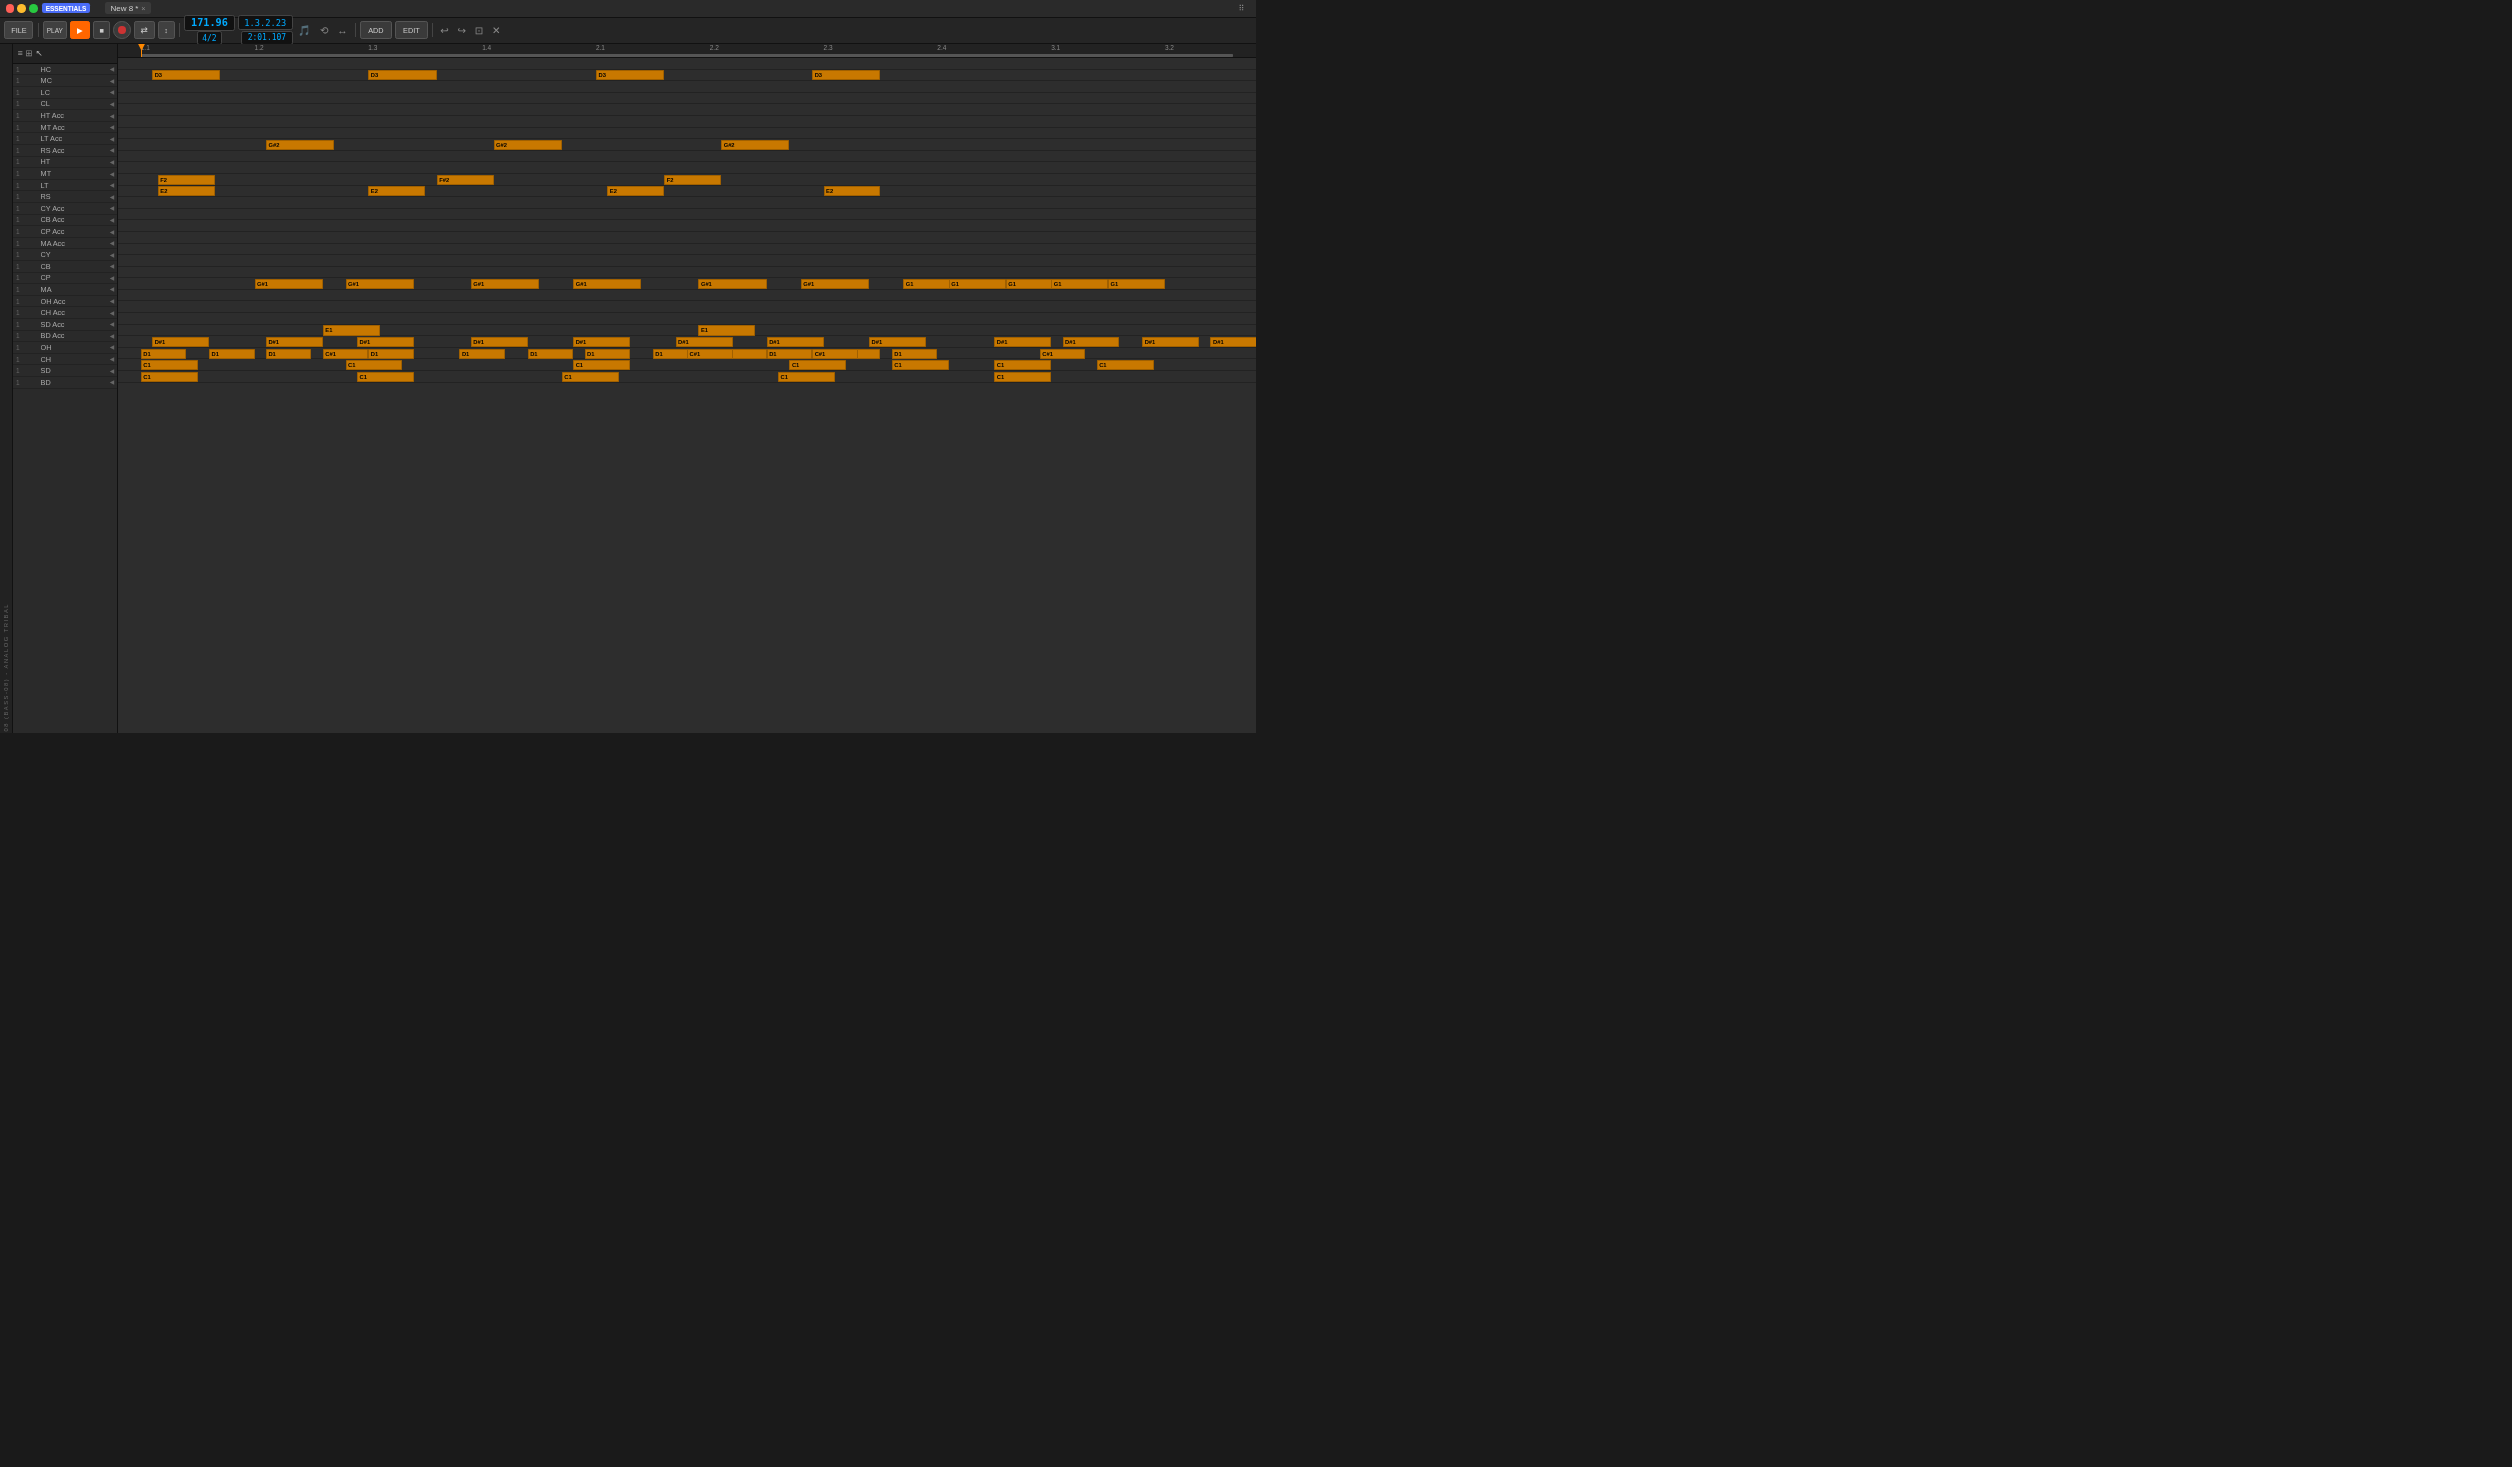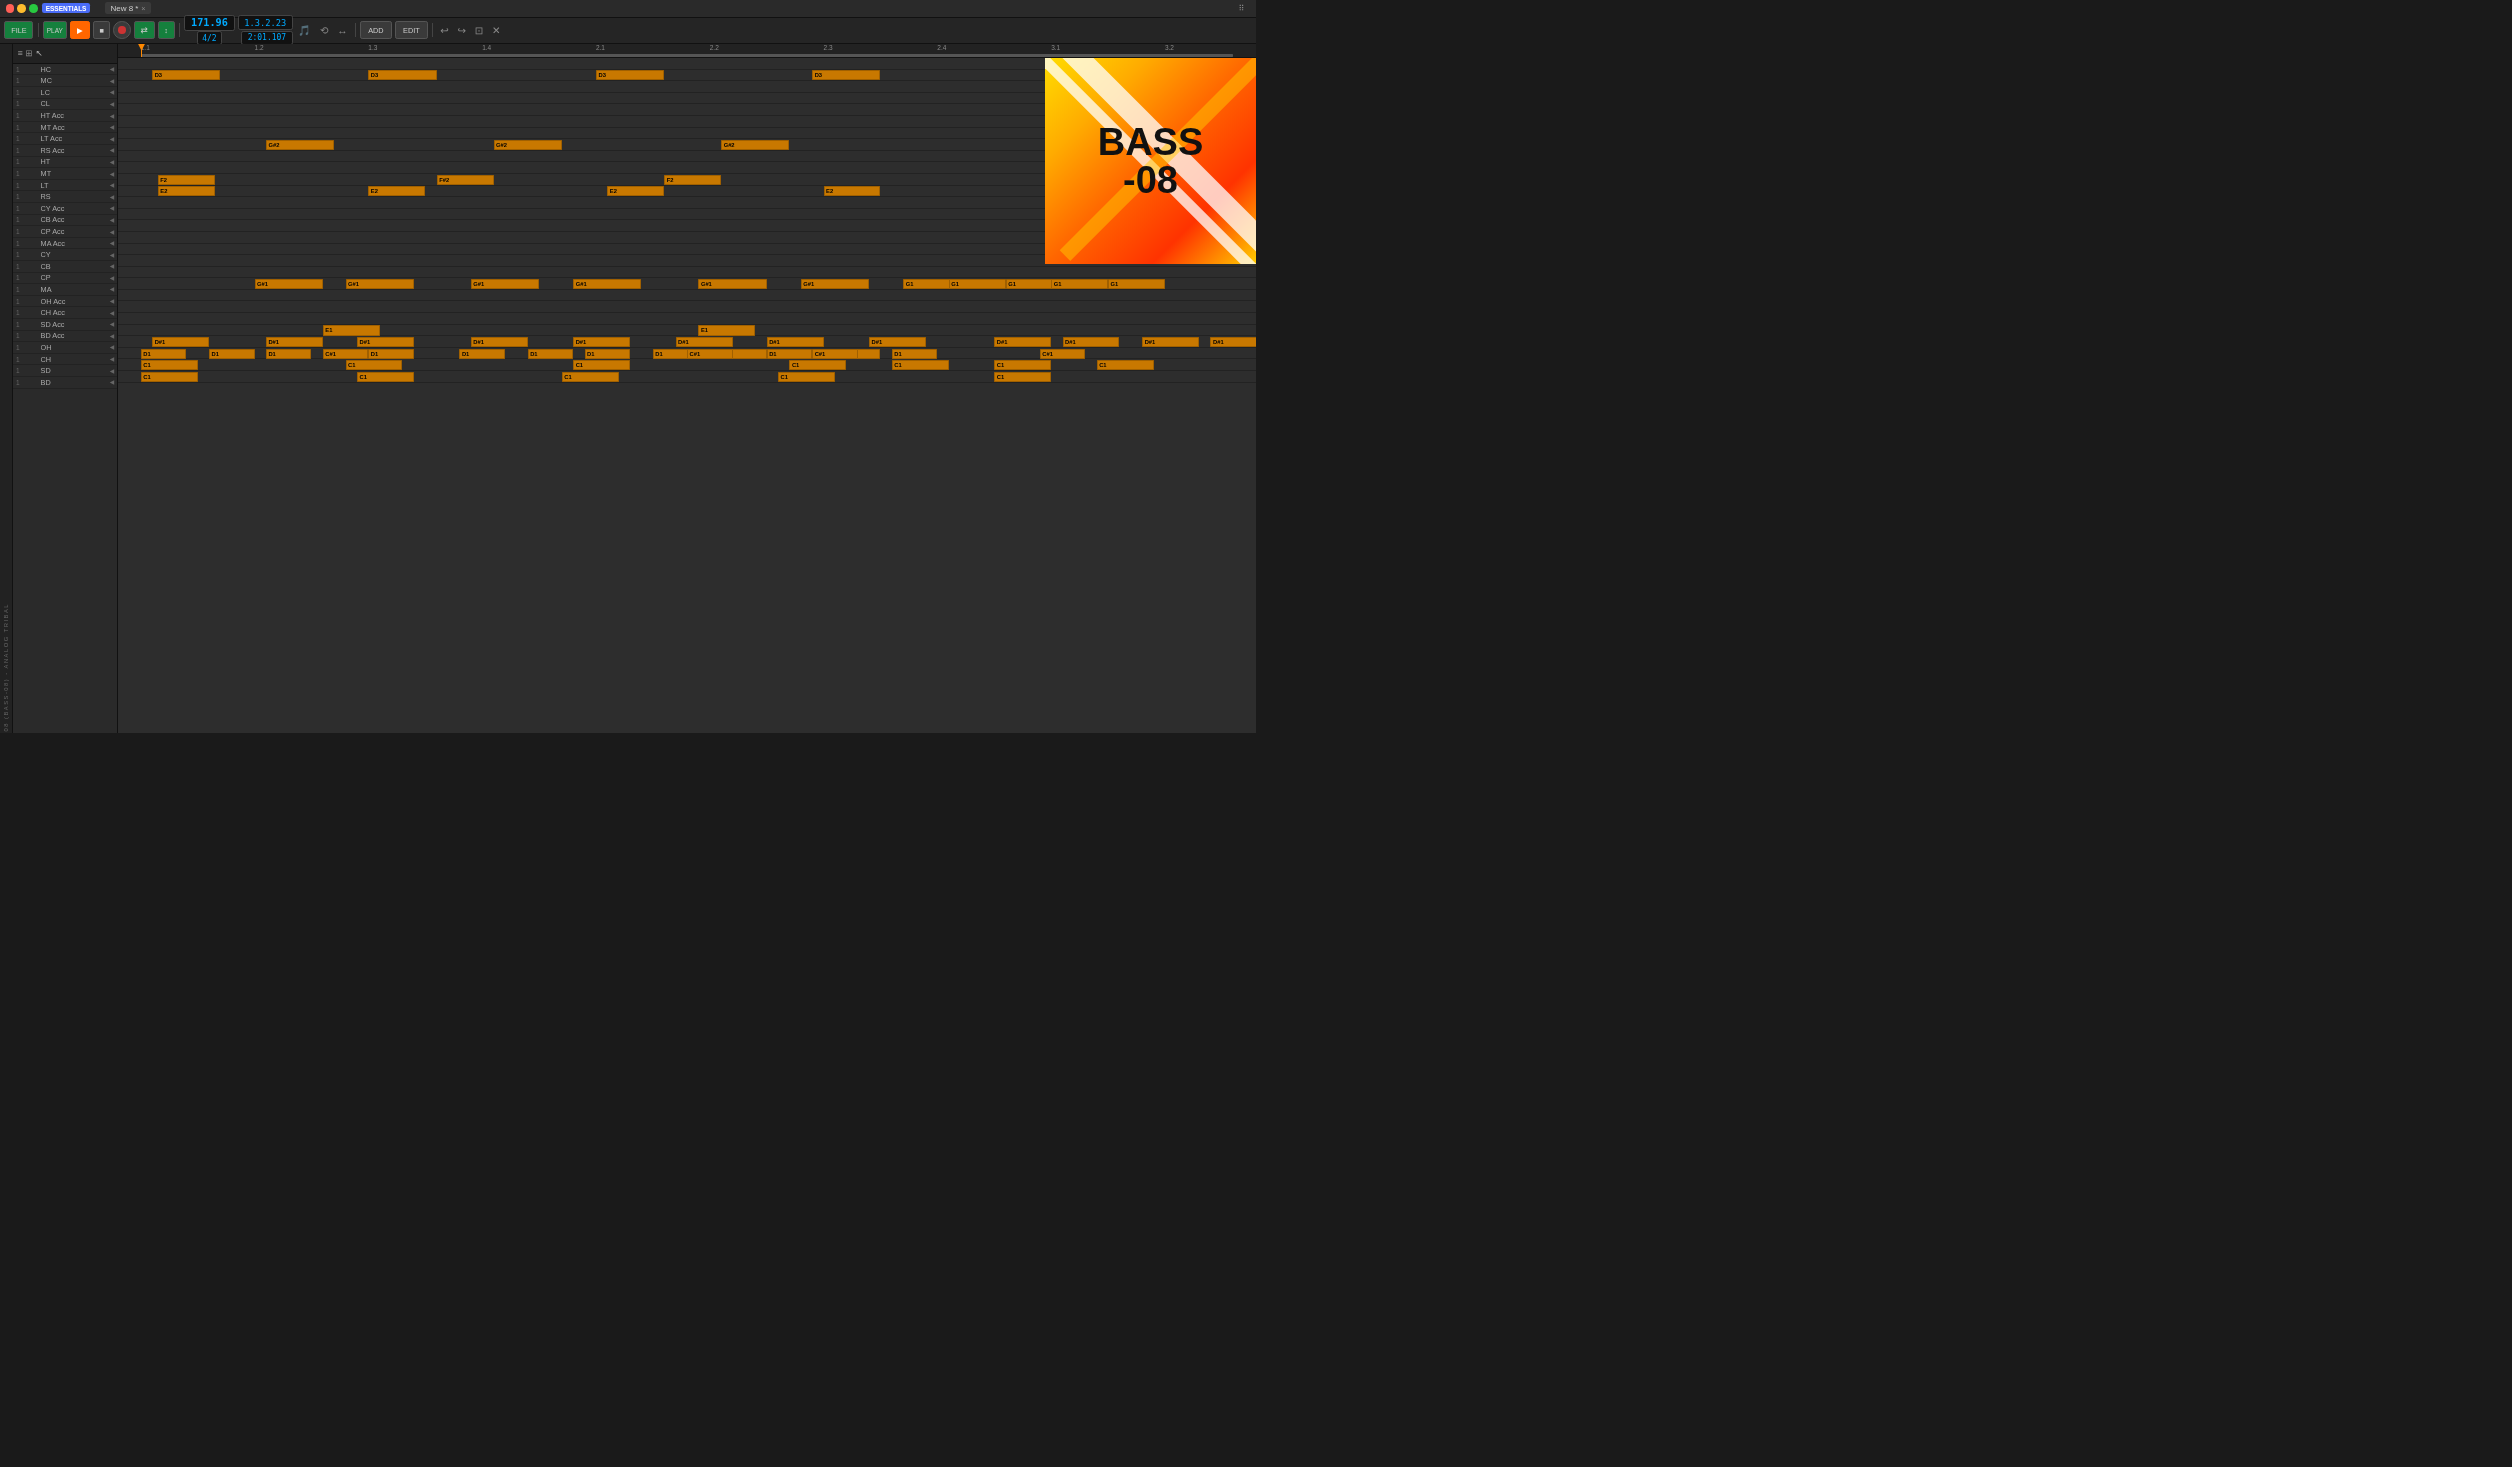--- a/index.html
+++ b/index.html
@@ -12,21 +12,21 @@
     .tl-close { background: #ff5f57; }
     .tl-min { background: #febc2e; }
     .tl-max { background: #28c840; }
     .essentials-badge { background: #4a6cf7; color: white; font-size: 6.5px; font-weight: bold; padding: 1.5px 3.6px; border-radius: 2.2px; }
     .tab { background: #3a3a3a; color: #ccc; font-size: 8px; padding: 1.5px 5.8px; border-radius: 2.2px; display: flex; align-items: center; gap: 2.9px; }
     .tab-close { cursor: pointer; color: #888; font-size: 7.3px; }
     .grid-icon { color: #888; margin-left: auto; margin-right: 5.8px; }
 
     
     .toolbar { height: 26px; background: #252525; display: flex; align-items: center; padding: 0 4.4px; gap: 2.9px; border-bottom: 0.7px solid #111; }
-    .toolbar-btn { background: #15803d; border: 0.7px solid #555; color: #ccc; font-size: 7.3px; padding: 1.5px 5.8px; border-radius: 2.2px; cursor: pointer; height: 17.5px; display: flex; align-items: center; }
+    .toolbar-btn { background: #404040; border: 0.7px solid #555; color: #ccc; font-size: 7.3px; padding: 1.5px 5.8px; border-radius: 2.2px; cursor: pointer; height: 17.5px; display: flex; align-items: center; }
     .toolbar-btn.play-btn { background: #ff6600; border-color: #ff6600; color: white; width: 20.4px; justify-content: center; }
     .toolbar-btn.stop-btn { background: #3a3a3a; width: 17.5px; justify-content: center; }
     .tempo-display { background: #111; border: 0.7px solid #444; color: #00aaff; font-size: 10.2px; font-weight: bold; padding: 1.5px 5.8px; border-radius: 2.2px; font-family: monospace; }
     .time-sig { background: #111; border: 0.7px solid #444; color: #00aaff; font-size: 8px; padding: 1.5px 4.4px; border-radius: 2.2px; font-family: monospace; text-align: center; }
     .position-display { background: #111; border: 0.7px solid #444; color: #00aaff; font-size: 8.7px; padding: 1.5px 5.8px; border-radius: 2.2px; font-family: monospace; }
     .toolbar-separator { width: 0.7px; height: 14.5px; background: #444; margin: 0 1.5px; }
     .add-btn { background: #3a3a3a; border: 0.7px solid #555; color: #ccc; font-size: 7.3px; padding: 1.5px 7.3px; border-radius: 2.2px; cursor: pointer; }
     .edit-btn { background: #3a3a3a; border: 0.7px solid #555; color: #ccc; font-size: 7.3px; padding: 1.5px 7.3px; border-radius: 2.2px; cursor: pointer; }
     .icon-btn { background: transparent; border: none; color: #888; font-size: 10.2px; cursor: pointer; padding: 1.5px 2.9px; }
 
@@ -308,32 +308,20 @@
         <div style="position:absolute;left:2%;right:2%;height:2.9px;bottom:0;background:#555;border-radius:0.7px;"></div>
 
         <div style="position:absolute;left:2%;top:0;width:1.5px;height:100%;background:#ff8800;">
           <div style="width:7.3px;height:7.3px;background:#ff8800;position:absolute;top:0;left:-2.9px;clip-path:polygon(50% 100%, 0 0, 100% 0);"></div>
         </div>
       </div>
     </div>
 
     <div style="position:relative; overflow:hidden;">
 
-      <div class="album-art" style="position:absolute;right:0;top:0;width:211px;height:206px;z-index:10;">
-        <div class="album-art-inner" style="width:100%;height:100%;position:relative;overflow:hidden;background: linear-gradient(135deg, #ffdd00 0%, #ffaa00 25%, #ff6600 50%, #ff3300 75%, #ffcc00 100%);">
-
-          <div style="position:absolute;width:200%;height:22px;background:rgba(255,255,255,0.75);transform:rotate(45deg);top:30%;left:-50%;"></div>
-          <div style="position:absolute;width:200%;height:11px;background:rgba(255,255,255,0.75);transform:rotate(45deg);top:50%;left:-50%;"></div>
-          <div style="position:absolute;width:200%;height:14.5px;background:rgba(255,200,0,0.5);transform:rotate(-45deg);top:20%;left:-20%;"></div>
-          <div class="album-art-text" style="font-size:38px;font-weight:900;color:#111;text-align:center;line-height:1;z-index:2;position:relative;font-family:Arial Black,sans-serif;">
-            <div>BASS</div>
-            <div>-08</div>
-          </div>
-        </div>
-      </div>
 
       <div style="position:relative;">
 
         <div class="arrange-row" style="height:11.6px;"></div>
 
         <div class="arrange-row" style="height:11.6px;position:relative;">
           <div class="arrange-cell" style="left:3%;width:6%;">D3</div>
           <div class="arrange-cell" style="left:22%;width:6%;">D3</div>
           <div class="arrange-cell" style="left:42%;width:6%;">D3</div>
           <div class="arrange-cell" style="left:61%;width:6%;">D3</div>

